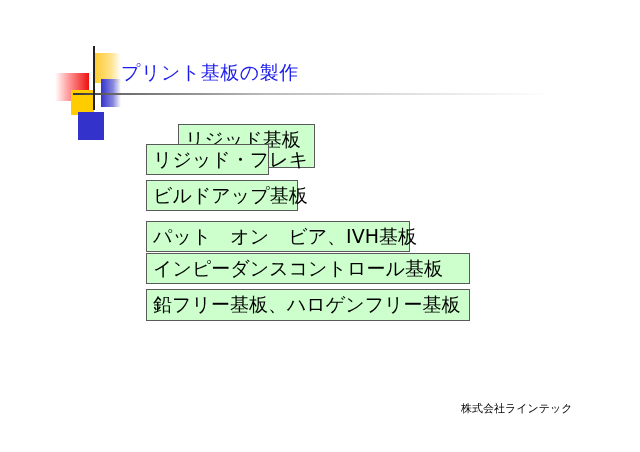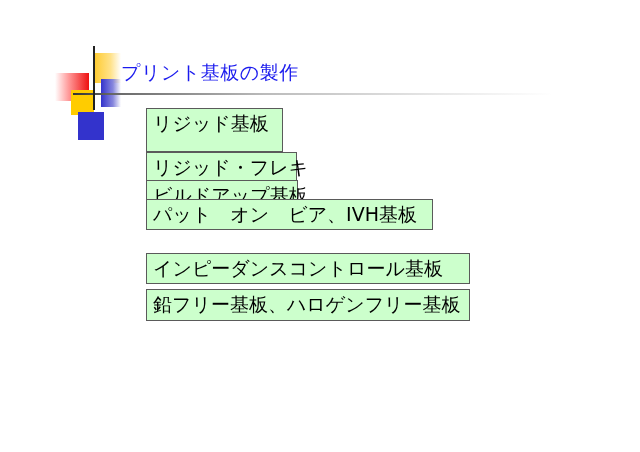--- a/index.html
+++ b/index.html
@@ -30,20 +30,21 @@
   <div class="deco sq-yellow-top"></div>
   <div class="deco sq-red"></div>
   <div class="deco sq-blue-grad"></div>
   <div class="deco sq-yellow"></div>
   <div class="deco sq-blue"></div>
   <div class="deco hline"></div>
   <div class="deco vline"></div>
 
   <div class="title">プリント基板の製作</div>
 
-  <div class="box" style="top:108px;width:137px;height:44px;">リジッド基板</div>
-  <div class="box" style="top:152px;width:151px;height:31px;text-align:center;">リジッド・フレキ</div>
+  <div class="box" style="top:124px;width:137px;height:44px;margin-left:32px;">リジッド基板</div>
+  <div class="box" style="top:144px;width:123px;height:31px;text-align:center;">リジッド・フレキ</div>
   <div class="box" style="top:180px;width:152px;height:31px;">ビルドアップ基板</div>
-  <div class="box" style="top:199px;width:287px;height:31px;">パット　オン　ビア、IVH基板</div>
+  <div class="box" style="top:221px;width:264px;height:31px;">パット　オン　ビア、IVH基板</div>
   <div class="box" style="top:253px;width:324px;height:31px;">インピーダンスコントロール基板</div>
   <div class="box" style="top:289px;width:324px;height:32px;">鉛フリー基板、ハロゲンフリー基板</div>
 
+  <div class="footer">株式会社ラインテック</div>
 </div>
 
 </body></html>

